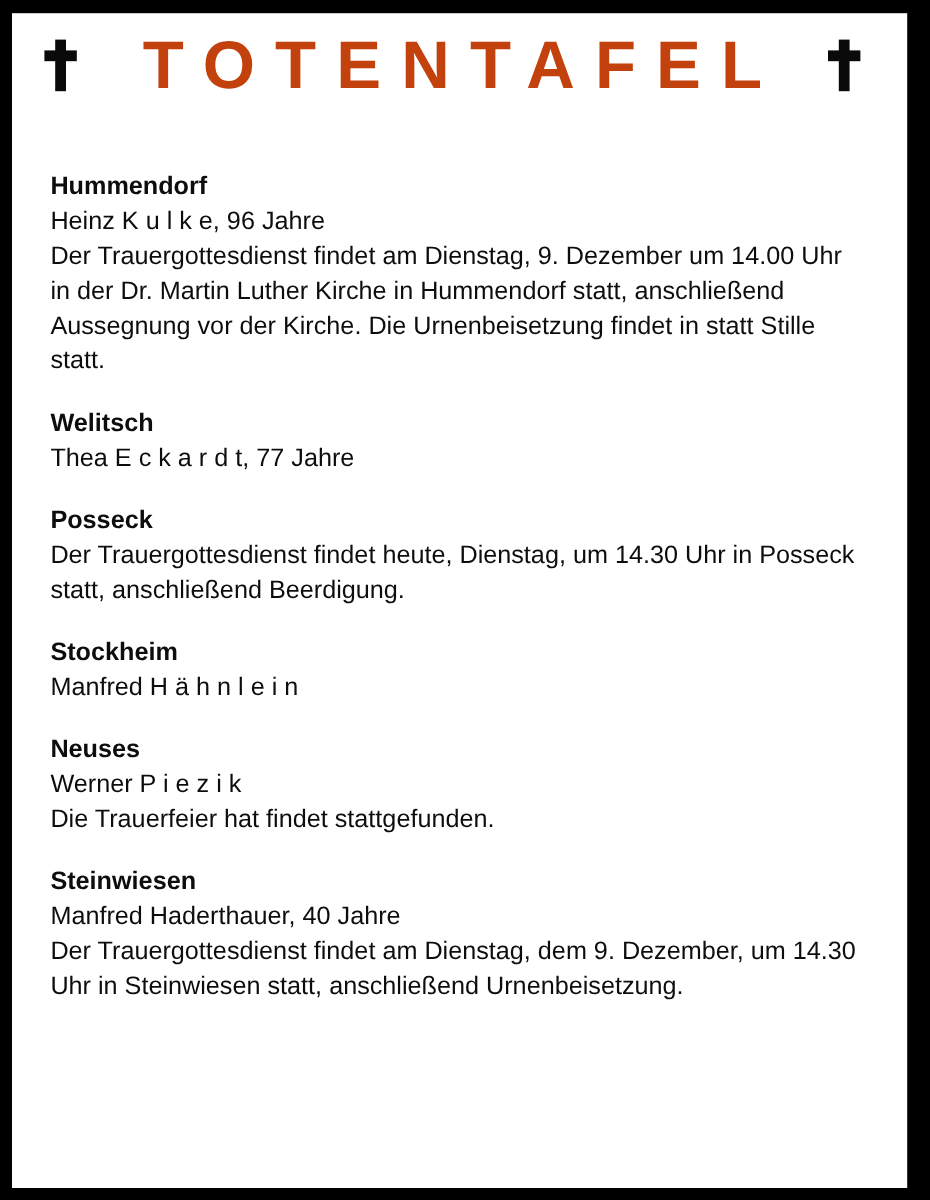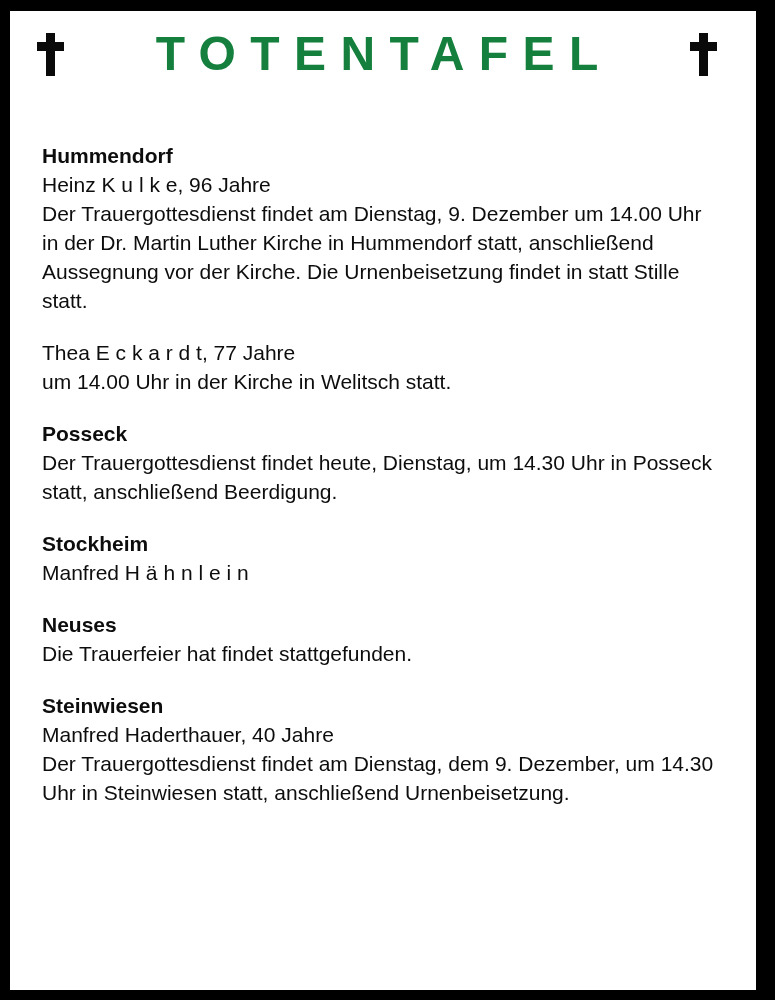--- a/index.html
+++ b/index.html
@@ -54,27 +54,27 @@
     left: 0;
     top: 9px;
     width: 27px;
     height: 9px;
     background: #0a0a0a;
   }
   .masthead-title {
     flex: 1 1 auto;
     margin: 0;
     text-align: center;
-    font-size: 48px;
+    font-size: 56px;
     font-weight: 700;
     line-height: 62px;
     letter-spacing: 0.30em;
     padding-left: 0.30em; 
     white-space: nowrap;
-    color: #15803d;
+    color: #c2410c;
   }
   
   .notices {
     margin-top: 56px;
     padding-left: 32px;
     padding-right: 10px;
   }
   .notice {
     margin: 0 0 23px 0;
   }
@@ -109,37 +109,38 @@
       <section class="notice">
         <h2 class="notice-town">Hummendorf</h2>
         <div class="line">Heinz K u l k e, 96 Jahre</div>
         <div class="line">Der Trauergottesdienst findet am Dienstag, 9. Dezember um 14.00 Uhr</div>
         <div class="line">in der Dr. Martin Luther Kirche in Hummendorf statt, anschließend</div>
         <div class="line">Aussegnung vor der Kirche. Die Urnenbeisetzung findet in statt Stille</div>
         <div class="line">statt.</div>
       </section>
 
       <section class="notice">
+        <h2 class="notice-town">Welitsch</h2>
         <div class="line">Thea E c k a r d t, 77 Jahre</div>
-        <div class="line">um 14.00 Uhr in der Kirche in Welitsch statt.</div>
       </section>
 
       <section class="notice">
         <h2 class="notice-town">Posseck</h2>
         <div class="line">Der Trauergottesdienst findet heute, Dienstag, um 14.30 Uhr in Posseck</div>
         <div class="line">statt, anschließend Beerdigung.</div>
       </section>
 
       <section class="notice">
         <h2 class="notice-town">Stockheim</h2>
         <div class="line">Manfred H ä h n l e i n</div>
       </section>
 
       <section class="notice">
         <h2 class="notice-town">Neuses</h2>
+        <div class="line">Werner P i e z i k</div>
         <div class="line">Die Trauerfeier hat findet stattgefunden.</div>
       </section>
 
       <section class="notice">
         <h2 class="notice-town">Steinwiesen</h2>
         <div class="line">Manfred Haderthauer, 40 Jahre</div>
         <div class="line">Der Trauergottesdienst findet am Dienstag, dem 9. Dezember, um 14.30</div>
         <div class="line">Uhr in Steinwiesen statt, anschließend Urnenbeisetzung.</div>
       </section>
 

